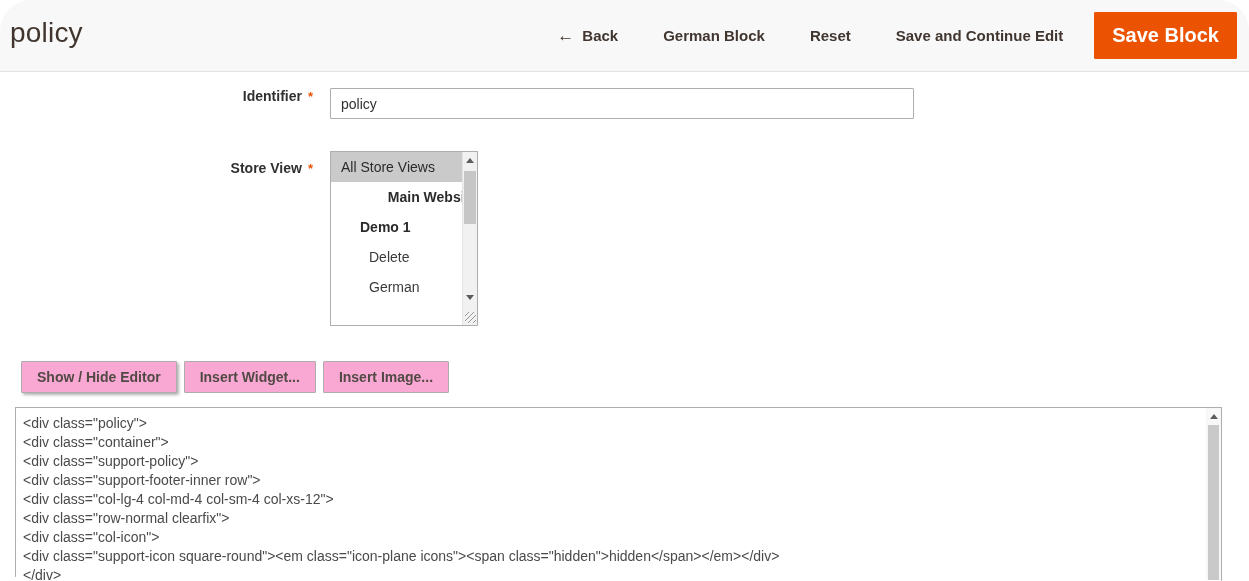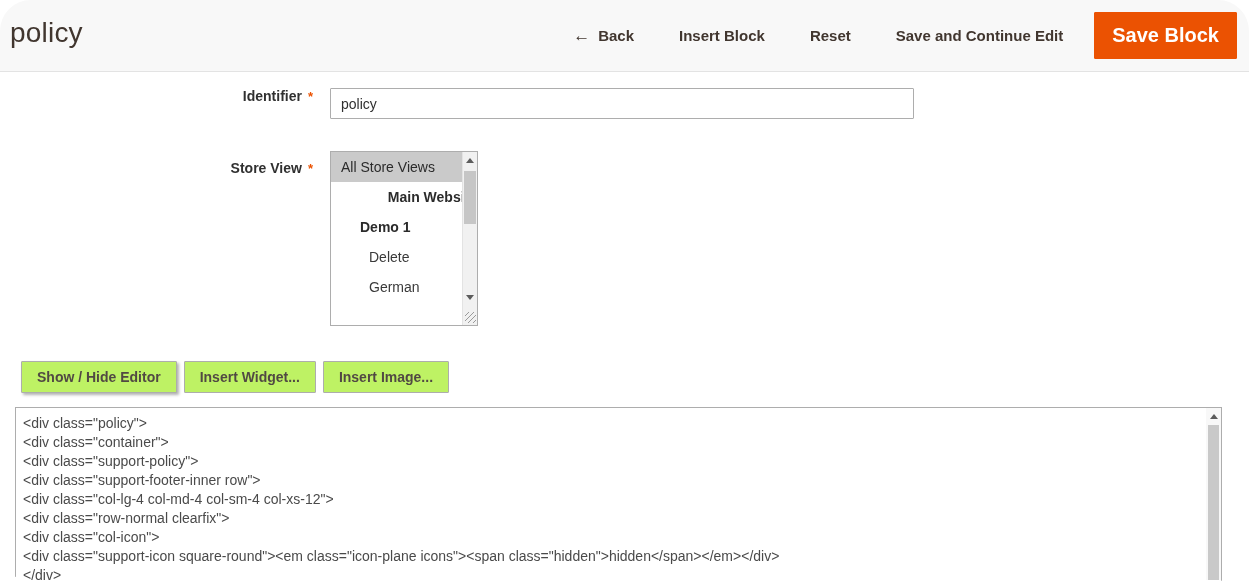--- a/index.html
+++ b/index.html
@@ -169,21 +169,21 @@
   }
 
   
   .editor-toolbar {
     position: absolute;
     left: 21px; top: 361px;
     display: flex;
     gap: 7px;
   }
   .tb-btn {
-    background: #bef264;
+    background: #f9a8d4;
     border: 1px solid #adadad;
     border-radius: 1px;
     color: #514943;
     font-family: "Liberation Sans", sans-serif;
     font-size: 14px;
     font-weight: 600;
     height: 32px;
     padding: 0 15px;
     cursor: pointer;
     white-space: nowrap;
@@ -236,21 +236,21 @@
 
 <div class="screen">
 
   <div class="page-header">
     <h1 class="page-title">policy</h1>
     <div class="header-actions">
       <button class="action-link">
         <span class="back-arrow">←</span>
         <span>Back</span>
       </button>
-      <button class="action-link">Insert Block</button>
+      <button class="action-link">German Block</button>
       <button class="action-link">Reset</button>
       <button class="action-link">Save and Continue Edit</button>
       <button class="btn-primary">Save Block</button>
     </div>
   </div>
 
   <div class="field-label label-identifier">
     <span>Identifier</span><span class="req">*</span>
   </div>
   <input class="input-identifier" type="text" value="policy" style="">

